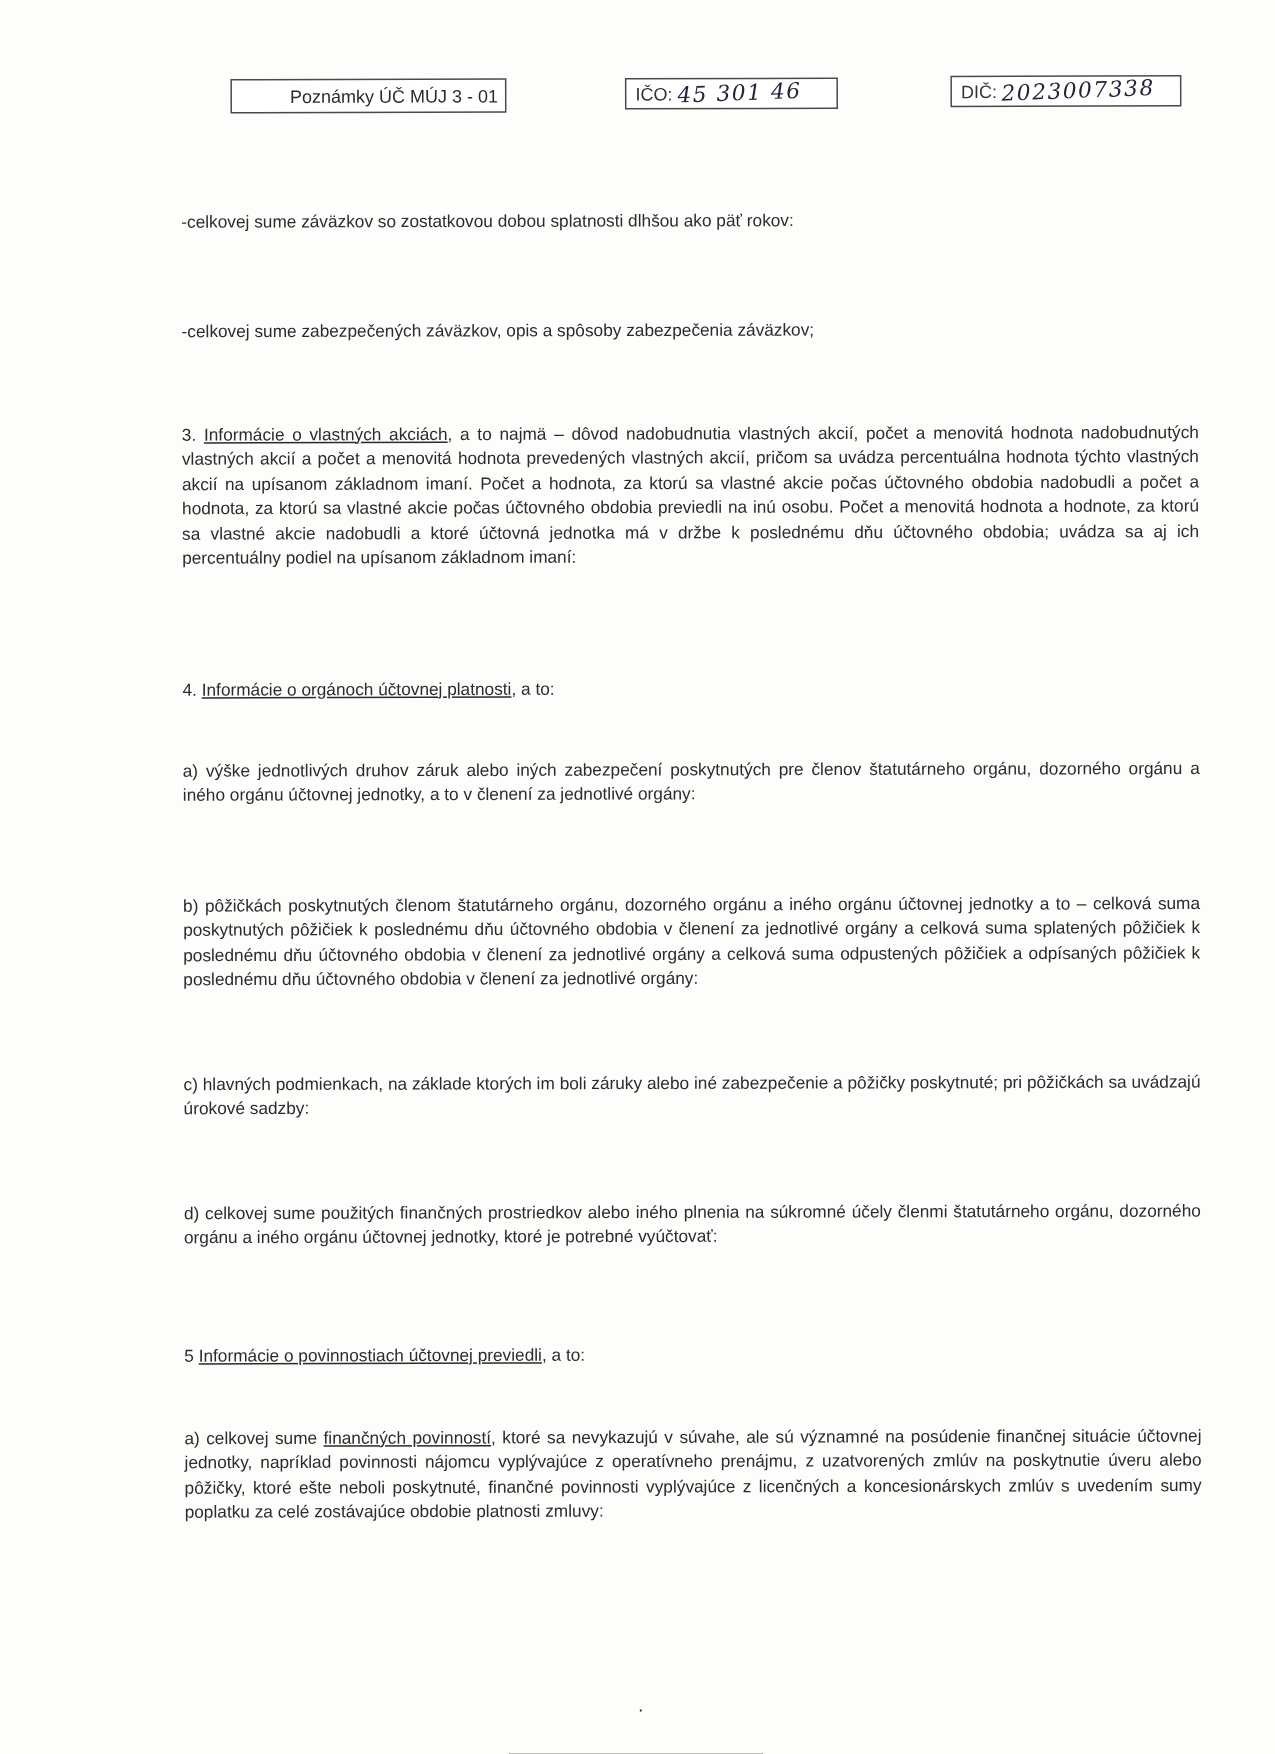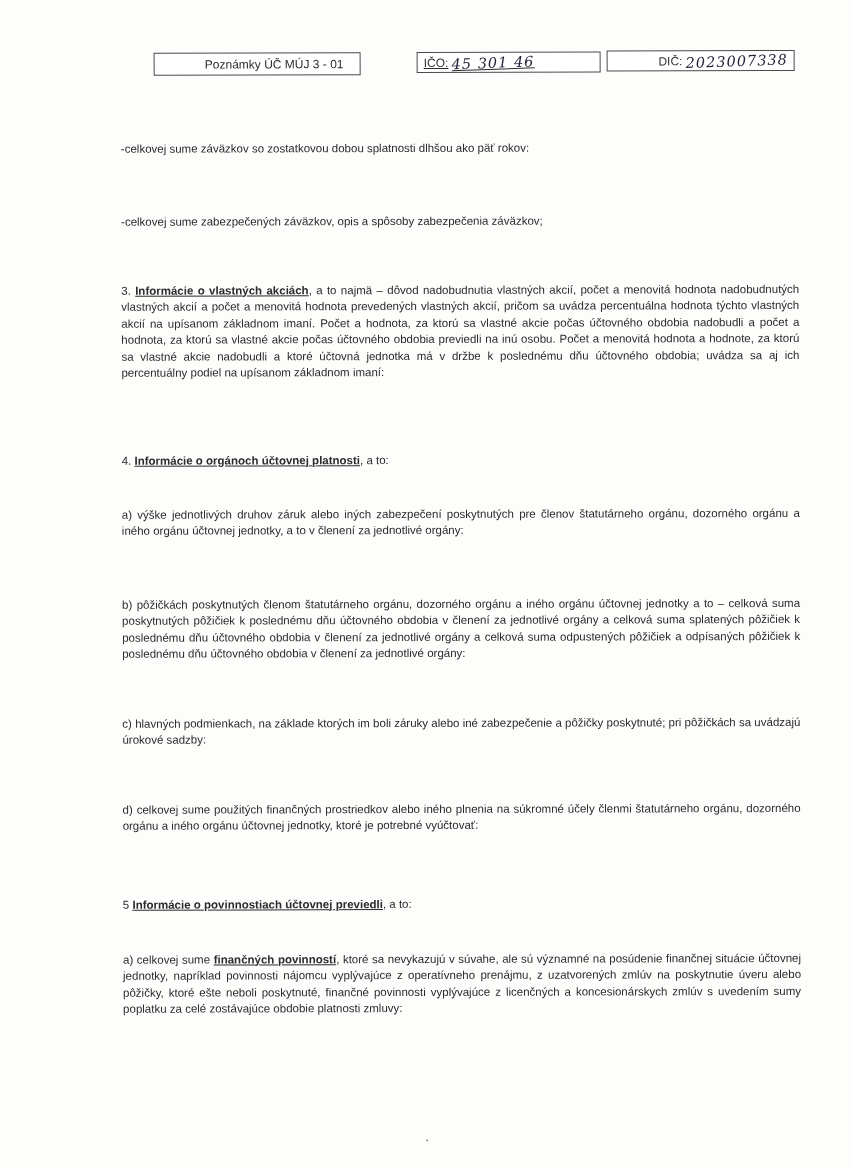--- a/index.html
+++ b/index.html
@@ -35,43 +35,43 @@
     letter-spacing:1px;
   }
   .p{
     position:absolute;
     font-size:11.5px;
     line-height:1.44;
     text-align:justify;
     color:#2b2b2b;
   }
   .p.single{text-align:left;}
-  .u{text-decoration:underline;font-weight:bold;}
+  .u{text-decoration:underline;}
   .dot{
     position:absolute;
     font-size:12px;
     color:#222;
   }
 </style>
 </head>
 <body>
 
 <div class="page">
   <div class="scan">
 
-    <div class="hdr-box" style="left:155px;top:52px;width:207px;height:23px;justify-content:center;padding-left:40px;">
+    <div class="hdr-box" style="left:155px;top:52px;width:184px;height:23px;justify-content:center;padding-left:40px;">
       <span>Poznámky ÚČ MÚJ 3 - 01</span>
     </div>
 
-    <div class="hdr-box" style="left:418px;top:52px;width:184px;height:21px;text-decoration:underline;">
+    <div class="hdr-box" style="left:418px;top:52px;width:142px;height:21px;">
       <span class="hdr-label">IČO:</span>
       <span class="hand">45 301 46</span>
     </div>
 
-    <div class="hdr-box" style="left:608px;top:51px;width:188px;height:21px;justify-content:flex-end;">
+    <div class="hdr-box" style="left:635px;top:51px;width:154px;height:21px;">
       <span class="hdr-label">DIČ:</span>
       <span class="hand">2023007338</span>
     </div>
 
     <p class="p single" style="left:122px;top:128px;width:680px;">
       <span>-celkovej sume záväzkov so zostatkovou dobou splatnosti dlhšou ako päť rokov:</span><span class="u"></span><span></span>
     </p>
 
     <p class="p single" style="left:122px;top:201px;width:680px;">
       <span>-celkovej sume zabezpečených záväzkov, opis a spôsoby zabezpečenia záväzkov;</span><span class="u"></span><span></span>

